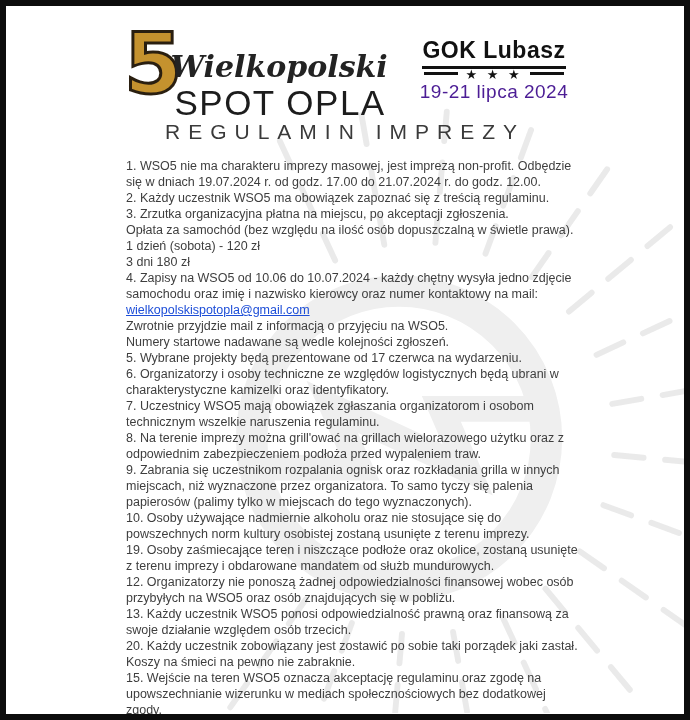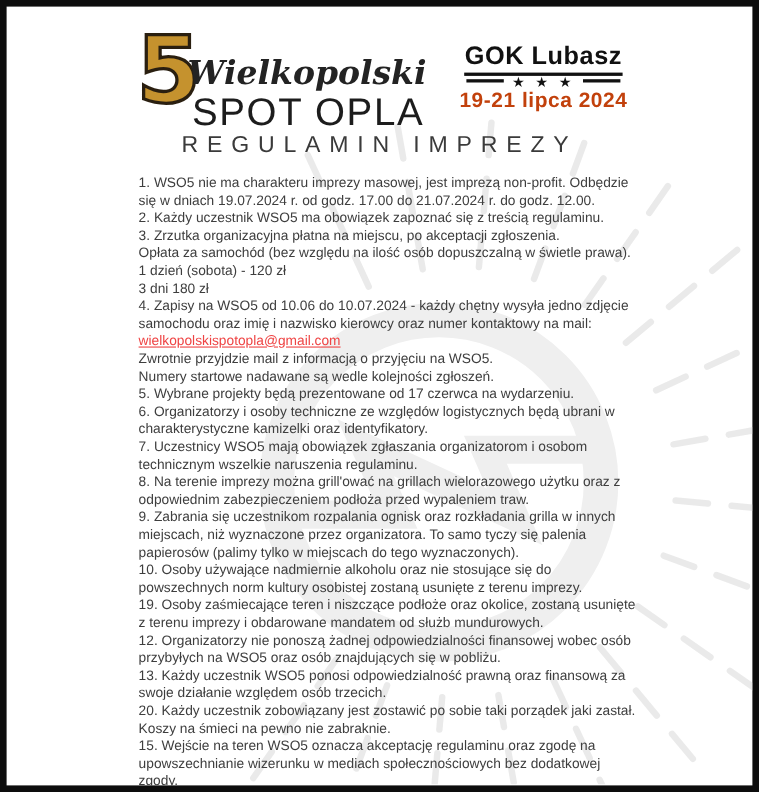--- a/index.html
+++ b/index.html
@@ -95,22 +95,22 @@
     font-size: 13px;
     color: #111;
     letter-spacing: 3px;
     line-height: 1;
     position: relative;
     top: 1px;
   }
 
   .dates {
     font-size: 19px;
-    color: #c2410c;
-    font-weight: 700;
+    color: #4c1d95;
+    font-weight: 400;
     letter-spacing: 0.5px;
   }
 
   
   .page-title {
     text-align: center;
     font-size: 21px;
     letter-spacing: 8px;
     color: #3a3a3a;
     font-weight: 400;
@@ -121,21 +121,21 @@
     margin: 14px 0 0 120px;
     width: 452px;
     color: #3e3e3e;
     font-size: 12.5px;
     line-height: 16px;
   }
 
   .rule { margin: 0; }
 
   .email-link {
-    color: #ef4444;
+    color: #1d4ed8;
     text-decoration: underline;
     cursor: pointer;
   }
 </style>
 </head>
 <body>
 
 <div class="scan-frame">
 
   <svg class="watermark" viewBox="0 0 690 720" xmlns="http://www.w3.org/2000/svg">

